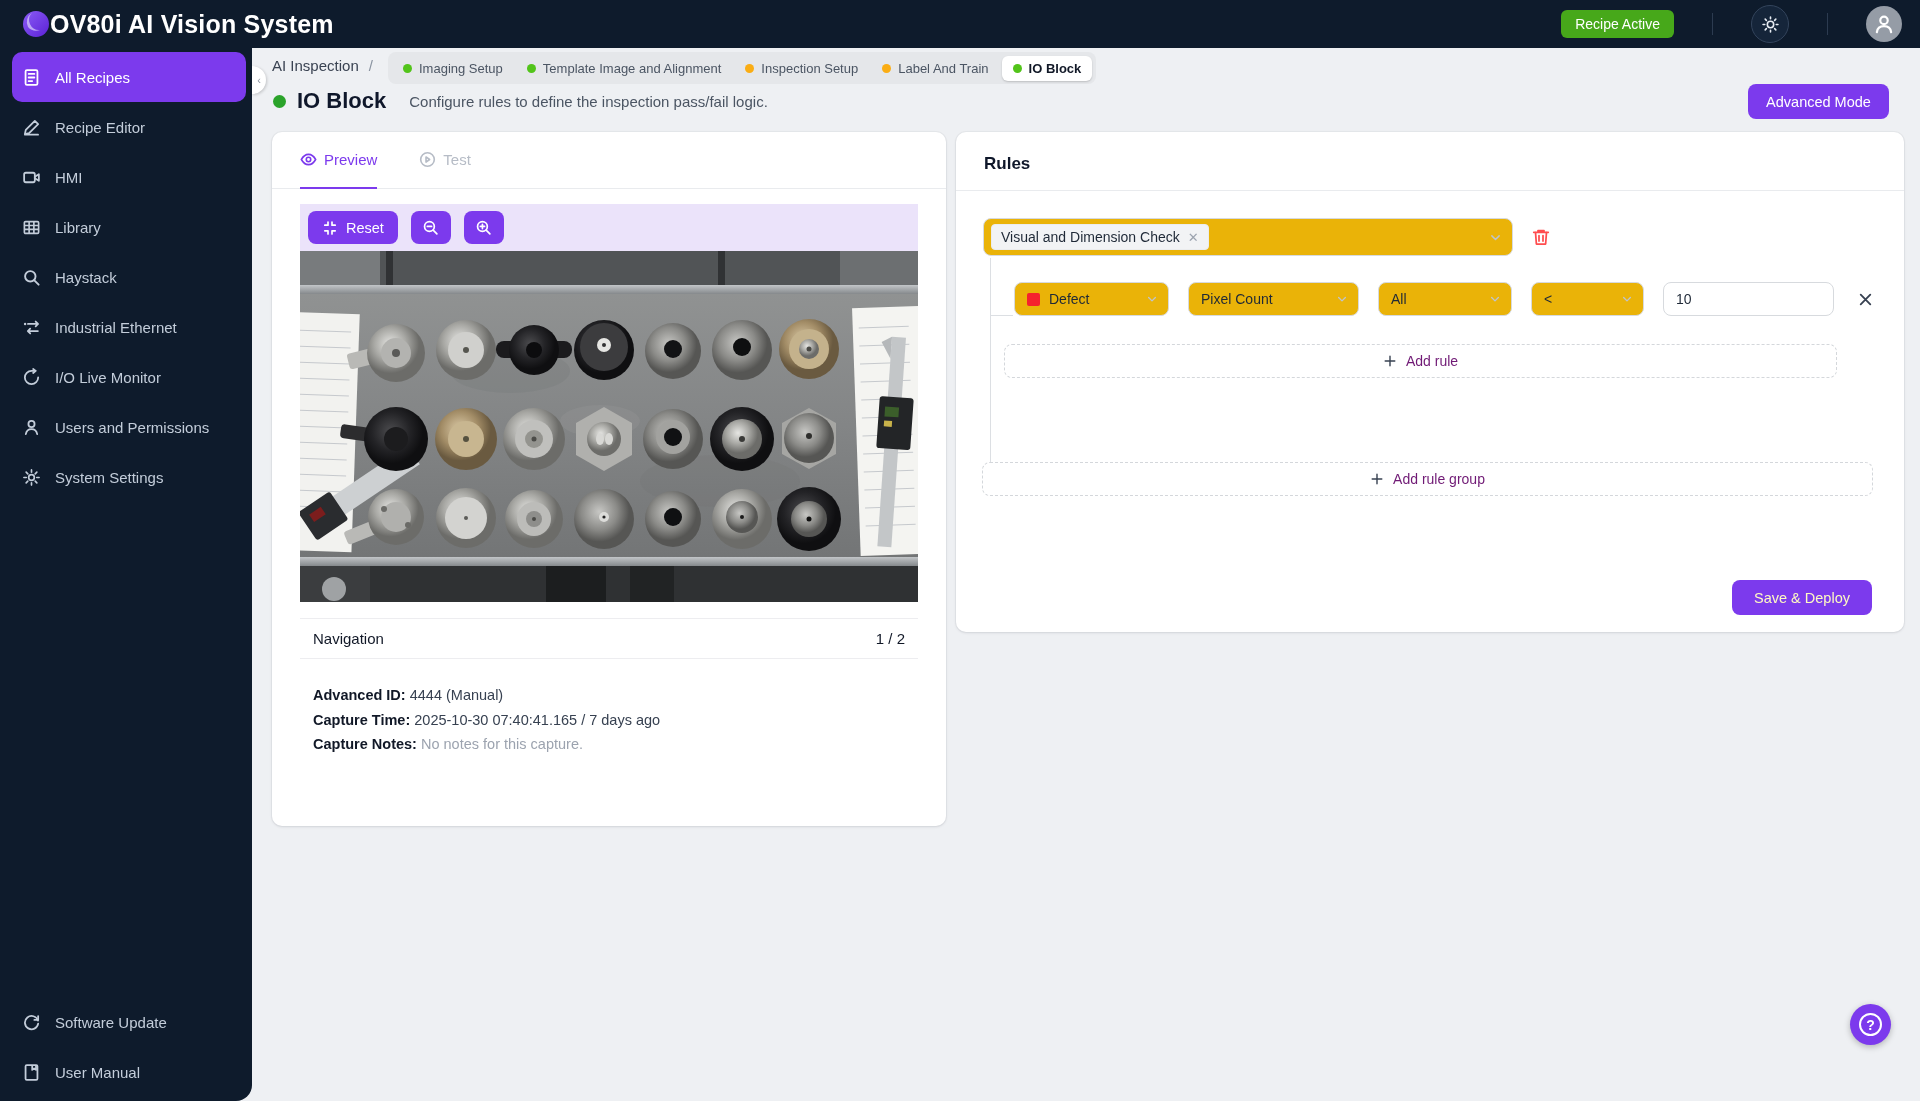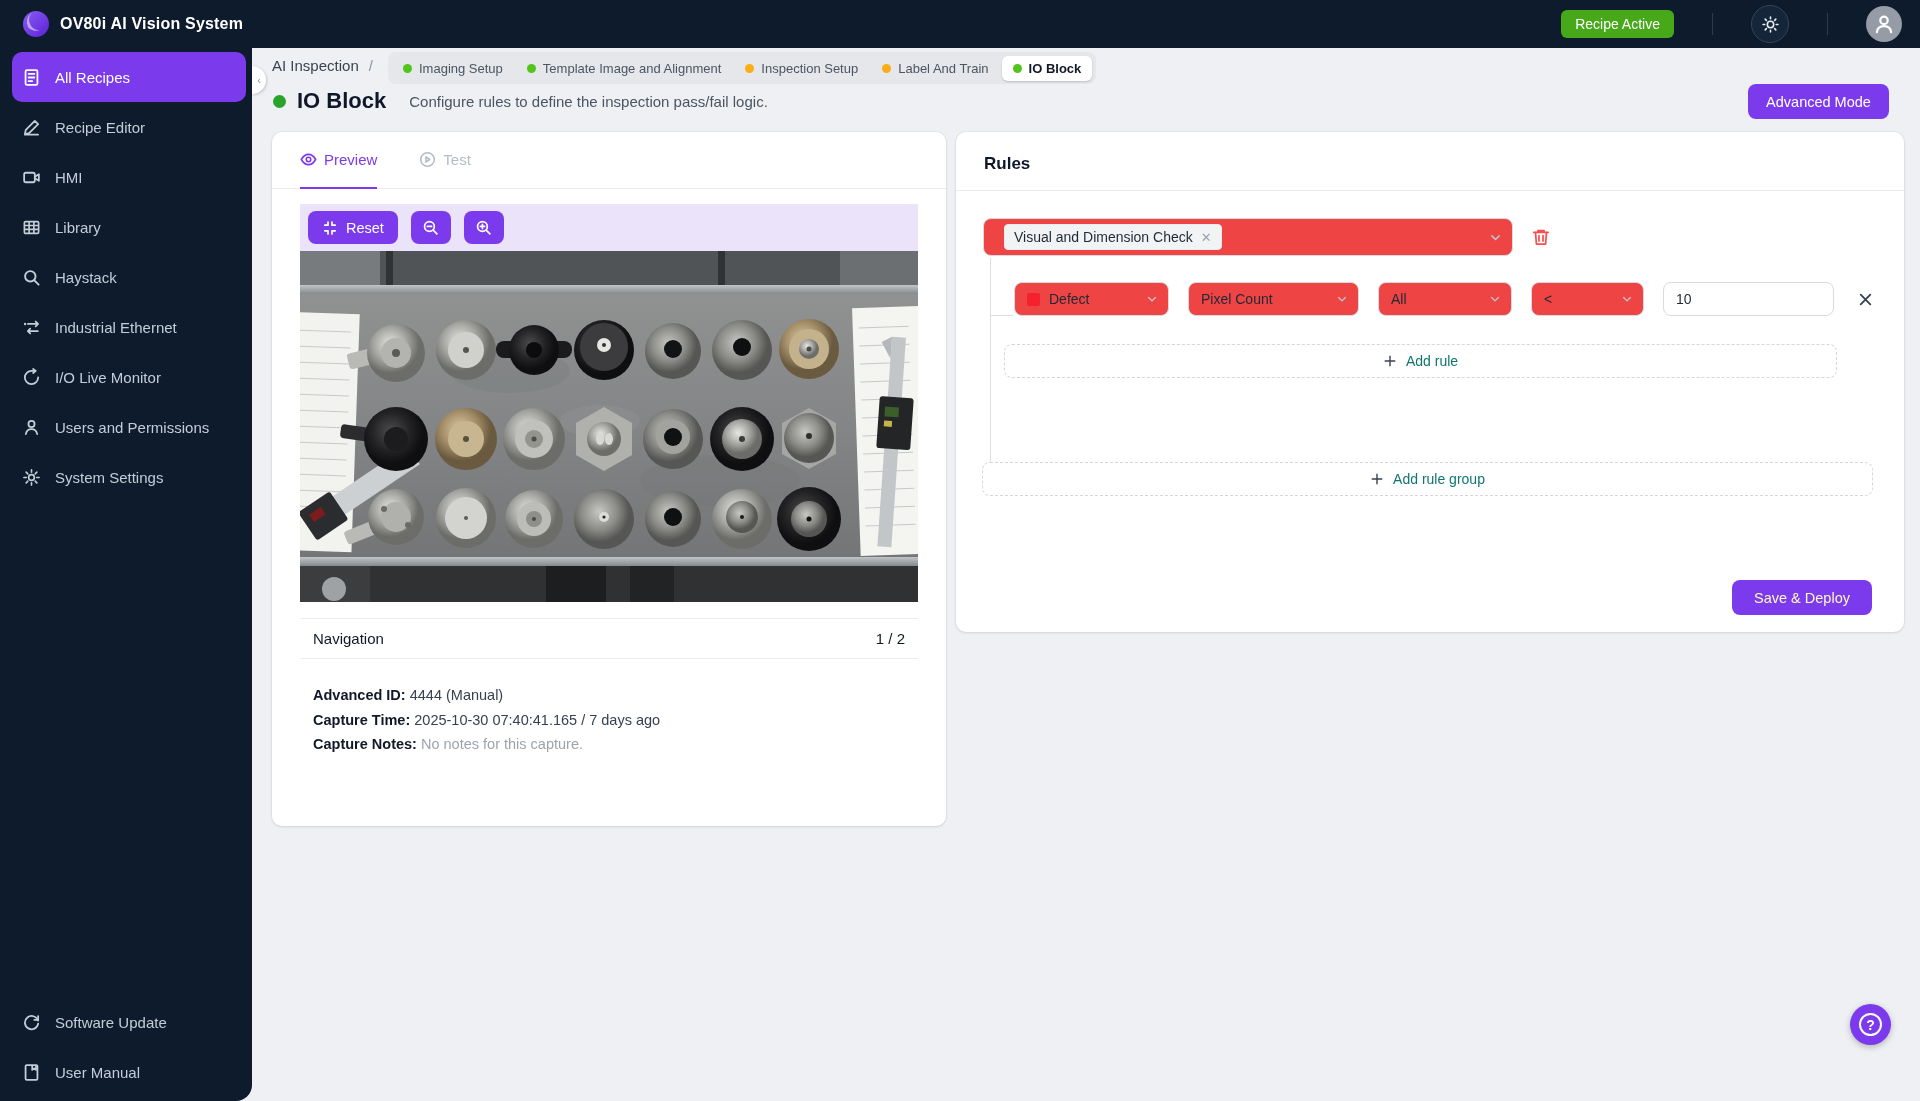--- a/index.html
+++ b/index.html
@@ -3,21 +3,21 @@
 <meta charset="utf-8">
 <style>
   * { margin:0; padding:0; box-sizing:border-box; }
   html,body { background:#cfd3d8; }
   body { font-family:"Liberation Sans", sans-serif; }
   .app { position:relative; width:1920px; height:1101px; background:#eef0f3; overflow:hidden; }
 
   
   .topbar { position:absolute; left:0; top:0; width:1920px; height:48px; background:#0e1b2c; display:flex; align-items:center; z-index:30; }
   .logo { width:28px; height:28px; margin-left:22px; }
-  .app-title { color:#fff; font-size:16px; font-weight:700; margin-left:10px; letter-spacing:.2px; }
+  .app-title { color:#fff; font-size:25px; font-weight:700; letter-spacing:.2px; }
   .topbar-right { margin-left:auto; display:flex; align-items:center; margin-right:18px;gap:24px; }
   .badge-active { background:#47a81a; color:#fff; font-size:14px; padding:6px 14px; border-radius:6px; font-weight:500; }
   .top-divider { width:1px; height:22px; background:#2c3b50; margin:0 14px; }
   .theme-btn { width:38px; height:38px; border-radius:50%; background:#15253a; border:1px solid #33445c; display:flex; align-items:center; justify-content:center; cursor:pointer; }
   .avatar { width:36px; height:36px; border-radius:50%; background:#8d949d; display:flex; align-items:center; justify-content:center; overflow:hidden; }
 
   
   .sidebar { position:absolute; left:0; top:48px; width:252px; height:1053px; background:#0e1b2c; border-radius:0 0 16px 0; display:flex; flex-direction:column; padding-top:4px; z-index:20; }
   .nav-item { height:50px; display:flex; align-items:center; gap:14px; padding-left:22px; color:#c3cdda; font-size:15px; cursor:pointer; }
   .nav-item svg { flex:0 0 auto; }
@@ -68,39 +68,39 @@
   .btn-next { width:291px; height:35px; background:#7c3aed; border:none; border-radius:9px; color:#fff; font-size:15px; font-family:inherit; display:flex; align-items:center; justify-content:center; gap:9px; cursor:pointer; }
 
   .capture-info { margin-top:24px; padding-left:13px; font-size:14.5px; line-height:24.5px; color:#374151; }
   .capture-info b { color:#111827; }
   .muted { color:#9ca3af; }
 
   
   .rules-title { padding:22px 28px 0 28px; font-size:17px; font-weight:600; color:#0f172a; }
   .rules-divider { margin-top:16px; border-bottom:1px solid #e9ebee; }
   .group-row { position:absolute; left:27px; top:86px; display:flex; align-items:center; gap:18px; }
-  .select { position:relative; height:38px; border:1px solid #d7dade; border-radius:8px; background:#ef4444; display:flex; align-items:center; padding:0 30px 0 20px; cursor:pointer; }
+  .select { position:relative; height:38px; border:1px solid #d7dade; border-radius:8px; background:#eab308; display:flex; align-items:center; padding:0 30px 0 7px; cursor:pointer; }
   .select .chev { position:absolute; right:10px; }
   .select-group { width:530px; }
   .tag { background:#f2f3f5; border:1px solid #ebecee; border-radius:4px; padding:4px 9px; font-size:14px; color:#1f2937; display:flex; align-items:center; gap:8px; }
   .tag .tag-x { color:#9ca3af; font-size:13px; cursor:pointer; }
   .btn-trash { background:none; border:none; cursor:pointer; color:#ff4d4f; display:flex; }
 
   .connector-v { position:absolute; left:34px; top:126px; width:1px; height:221px; background:#dcdfe3; }
   .connector-h1 { position:absolute; left:34px; top:183px; width:23px; height:1px; background:#dcdfe3; }
   .connector-h2 { position:absolute; left:34px; top:347px; width:14px; height:1px; background:#dcdfe3; }
 
   .rule-row { position:absolute; left:58px; top:150px; display:flex; align-items:center; gap:19px; }
   .select-sm { height:34px; font-size:14px; color:#1f2937; padding-left:12px; }
   .sw-red { width:13px; height:13px; background:#f5222d; border-radius:2px; margin-right:9px; }
   .w-defect { width:155px; } .w-metric { width:171px; } .w-scope { width:134px; } .w-op { width:113px; }
   .rule-input { width:171px; height:34px; border:1px solid #d7dade; border-radius:8px; font-size:14px; color:#1f2937; padding:0 12px; font-family:inherit; }
   .btn-x { background:none; border:none; cursor:pointer; color:#374151; display:flex; margin-left:4px; }
 
-  .btn-dashed { position:absolute; height:34px; background:#fff; border:1px dashed #d4d7db; border-radius:8px; font-size:14px; color:#0f766e; font-family:inherit; display:flex; align-items:center; justify-content:center; gap:9px; cursor:pointer; }
+  .btn-dashed { position:absolute; height:34px; background:#fff; border:1px dashed #d4d7db; border-radius:8px; font-size:14px; color:#701a75; font-family:inherit; display:flex; align-items:center; justify-content:center; gap:9px; cursor:pointer; }
   .btn-add-rule { left:48px; top:212px; width:833px; }
   .btn-add-group { left:26px; top:330px; width:891px; }
   .btn-save { position:absolute; left:776px; top:448px; width:140px; height:35px; background:#7c3aed; border:none; border-radius:8px; color:#fef9c3; font-size:14.5px; font-family:inherit; cursor:pointer; }
 
   
   .help-fab { position:absolute; left:1850px; top:1004px; width:41px; height:41px; border-radius:50%; background:#7c3aed; border:none; display:flex; align-items:center; justify-content:center; cursor:pointer; box-shadow:0 2px 6px rgba(0,0,0,.25); }
   .help-ring { width:23px; height:23px; border:2px solid #fff; border-radius:50%; color:#fff; font-size:14px; font-weight:700; display:flex; align-items:center; justify-content:center; }
 
   .icon { display:block; }
 </style>

